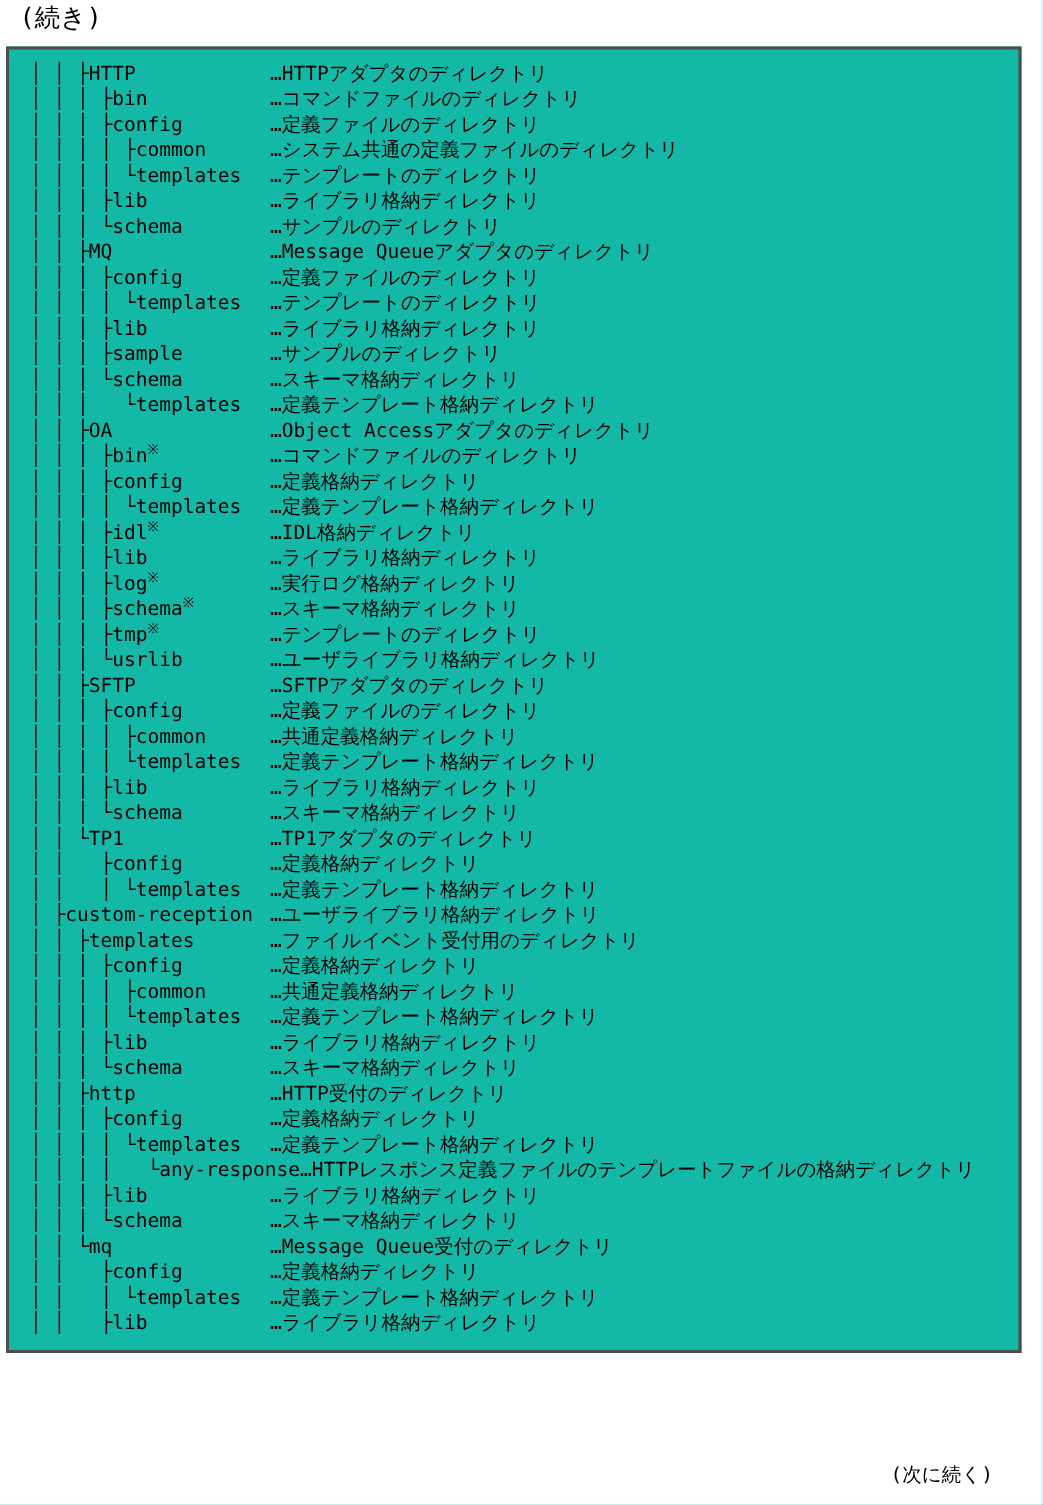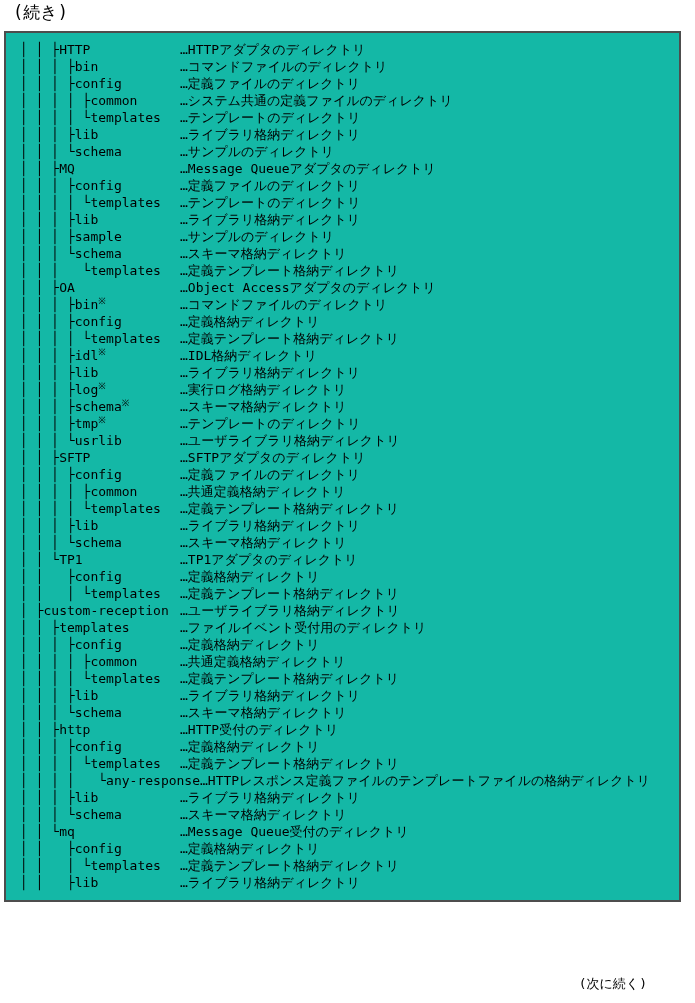--- a/index.html
+++ b/index.html
@@ -50,21 +50,21 @@
   }
   .note {
     font-size: 9px;
     line-height: 0;
   }
   .desc {
     white-space: pre;
   }
   .continued-bottom {
     position: absolute;
-    right: 48px;
+    right: 33px;
     top: 975px;
     font-size: 13px;
     line-height: 17px;
     white-space: pre;
   }
 </style>
 </head>
 <body>
 
 <div class="continued-top">(続き)</div>

